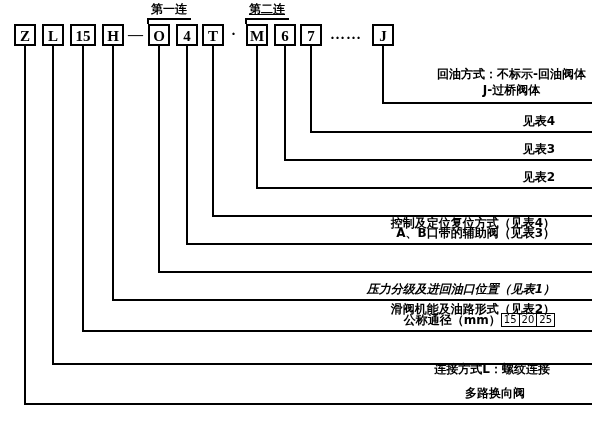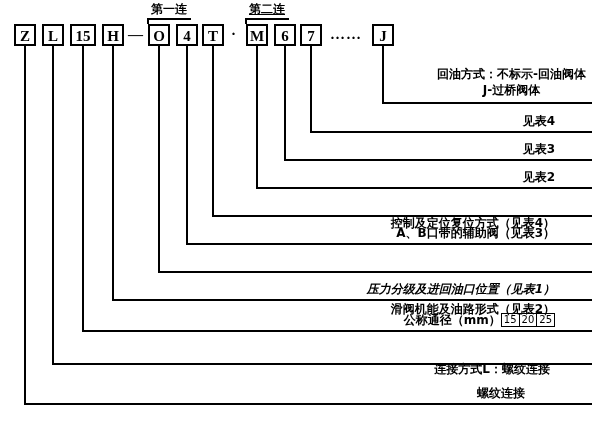--- a/index.html
+++ b/index.html
@@ -123,16 +123,16 @@
 
   <div>
     <div class="vline" style="left:52px;top:46px;height:319px;"></div>
     <div class="hline" style="left:52px;top:363px;width:540px;"></div>
     <div class="callout" style="right:50px;top:345px;margin-top:16px;">连接方式L：螺纹连接</div>
   </div>
 
   <div>
     <div class="vline" style="left:24px;top:46px;height:359px;"></div>
     <div class="hline" style="left:24px;top:403px;width:568px;"></div>
-    <div class="callout" style="right:75px;top:385px;">螺纹连接</div>
+    <div class="callout" style="right:75px;top:385px;">多路换向阀</div>
   </div>
 
 </div>
 
 </body></html>

